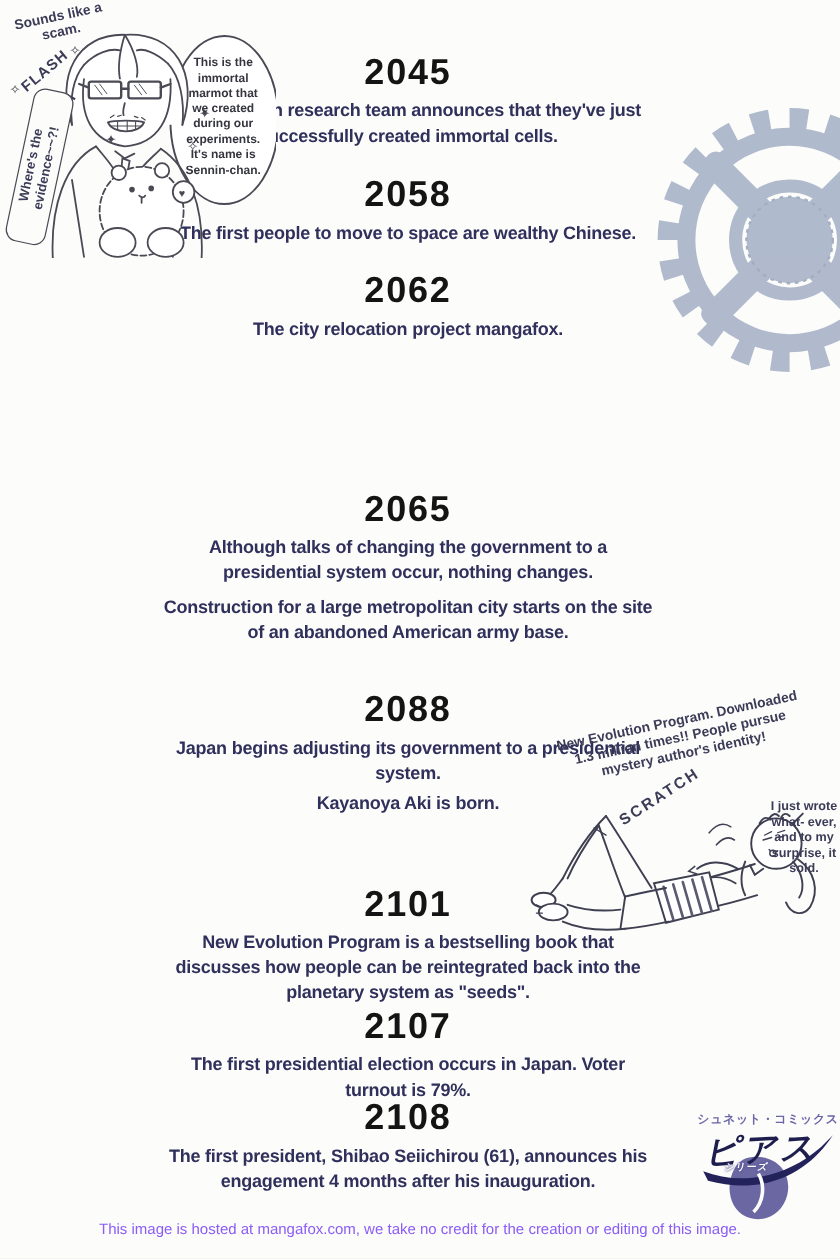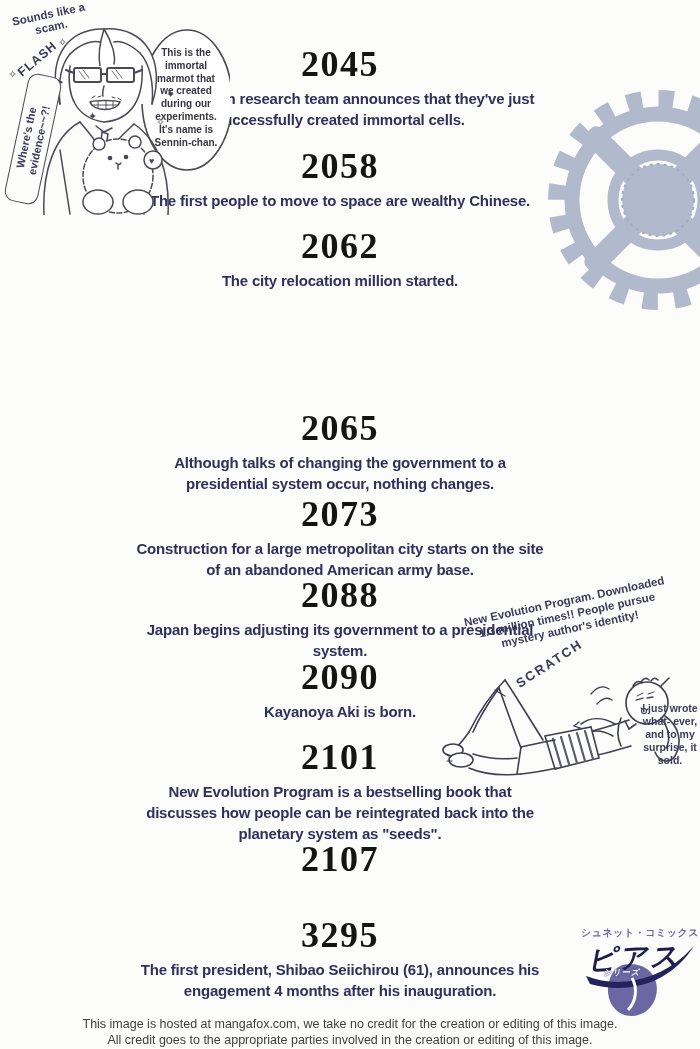--- a/index.html
+++ b/index.html
@@ -5,22 +5,22 @@
   html,body { margin:0; padding:0; background:#e8e8e8; }
   .page {
     position:relative; width:700px; height:1049px; margin:0 auto;
     background:#fcfcfa; overflow:hidden;
     font-family:"Liberation Sans", sans-serif;
   }
 
   
   .entry { position:absolute; left:135px; width:410px; text-align:center; }
   .entry .year {
-    font-family:Liberation Serif, serif;
-    font-size:36px; font-weight:800; color:#141414;
+    font-family:Liberation Sans, sans-serif;
+    font-size:30px; font-weight:800; color:#141414;
     letter-spacing:1.5px; line-height:1; margin:0 0 6px 0;
   }
   .entry .desc {
     margin:0; font-size:15px; line-height:21px; font-weight:700;
     color:#30305c; letter-spacing:-0.2px;
   }
 
   
   .hand {
     position:absolute; color:#3c3c58; font-weight:600;
@@ -52,21 +52,21 @@
   .gear-wrap { position:absolute; left:545px; top:82px; width:155px; height:236px; }
 
   
   .author-scene { position:absolute; left:425px; top:590px; width:275px; height:195px; }
   .author-scene svg { position:absolute; left:0; top:0; }
   .cap-news { left:38px; top:4px; width:208px; font-size:11.5px; line-height:14px;
               text-align:center; transform:rotate(-12deg); }
   .cap-scratch { left:86px; top:66px; font-size:13px; letter-spacing:2px;
                  transform:rotate(-33deg); }
   .cap-quote { left:215px; top:76px; width:60px; font-size:10.5px; line-height:13px;
-               text-align:center;margin-top:36px; }
+               text-align:center; }
 
   
   .publisher { position:absolute; left:572px; top:926px; width:128px; height:95px; }
   .publisher svg { position:absolute; left:0; top:0; }
   .imprint { position:absolute; left:4px; top:0; width:128px; text-align:center;
              font-size:10px; letter-spacing:0.5px; color:#6b66a8; font-weight:700; }
   .logo-word {
     position:absolute; left:4px; top:13px; width:120px; text-align:center;
     font-size:28px; font-weight:800; color:#1e1e4e;
     font-family:"DejaVu Sans", sans-serif;
@@ -75,65 +75,64 @@
   .logo-sub {
     position:absolute; left:32px; top:41px; font-size:8px; letter-spacing:1px;
     color:#ffffff; font-weight:700;
     text-shadow:0 0 2px #55528f, 0 0 2px #55528f;
     transform:skewX(-10deg);
   }
 
   
   .footer {
     position:absolute; left:0; top:1016px; width:700px; text-align:center;
-    font-size:12.5px; line-height:16px; color:#404040;
+    font-size:12.5px; line-height:16px; color:#8b5cf6;
   }
 </style>
 </head>
 <body>
 
 <div class="page">
 
   <section class="entry" style="top:46px">
     <h2 class="year">2045</h2>
     <p class="desc">An American research team announces that they've just successfully created immortal cells.</p>
   </section>
   <section class="entry" style="top:148px">
     <h2 class="year">2058</h2>
     <p class="desc">The first people to move to space are wealthy Chinese.</p>
   </section>
   <section class="entry" style="top:228px">
     <h2 class="year">2062</h2>
-    <p class="desc">The city relocation million started.</p>
+    <p class="desc">The city relocation project mangafox.</p>
   </section>
   <section class="entry" style="top:410px">
     <h2 class="year">2065</h2>
     <p class="desc">Although talks of changing the government to a presidential system occur, nothing changes.</p>
   </section>
   <section class="entry" style="top:496px">
-    <h2 class="year">2073</h2>
     <p class="desc">Construction for a large metropolitan city starts on the site of an abandoned American army base.</p>
   </section>
   <section class="entry" style="top:577px">
     <h2 class="year">2088</h2>
     <p class="desc">Japan begins adjusting its government to a presidential system.</p>
   </section>
   <section class="entry" style="top:659px">
-    <h2 class="year">2090</h2>
     <p class="desc">Kayanoya Aki is born.</p>
   </section>
   <section class="entry" style="top:739px">
     <h2 class="year">2101</h2>
     <p class="desc">New Evolution Program is a bestselling book that discusses how people can be reintegrated back into the planetary system as "seeds".</p>
   </section>
   <section class="entry" style="top:841px">
     <h2 class="year">2107</h2>
+    <p class="desc">The first presidential election occurs in Japan.  Voter turnout is 79%.</p>
   </section>
   <section class="entry" style="top:917px">
-    <h2 class="year">3295</h2>
+    <h2 class="year">2108</h2>
     <p class="desc">The first president, Shibao Seiichirou (61), announces his engagement 4 months after his inauguration.</p>
   </section>
 
   <div class="scientist-scene">
     <svg width="230" height="215" viewBox="0 0 230 215">
       <g fill="none" stroke="#4a4a55" stroke-width="1.5" stroke-linecap="round">
 
         <ellipse cx="187" cy="100" rx="45" ry="70" fill="#ffffff" stroke-width="1.6"></ellipse>
 
         <path d="M60,104 C46,64 64,28 104,29 C146,26 166,62 152,104" fill="#ffffff"></path>
@@ -270,16 +269,15 @@
       <path d="M14,50 C45,62 82,56 112,30 L122,20 C100,54 62,70 18,58 Z" fill="#23225a"></path>
       <path d="M60,52 C66,62 64,76 56,84" fill="none" stroke="#fcfcfa" stroke-width="3"></path>
     </svg>
     <div class="imprint">シュネット・コミックス</div>
     <div class="logo-word">ピアス</div>
     <div class="logo-sub">シリーズ</div>
   </div>
 
   <div class="footer">
     <div>This image is hosted at mangafox.com, we take no credit for the creation or editing of this image.</div>
-    <div>All credit goes to the appropriate parties involved in the creation or editing of this image.</div>
   </div>
 
 </div>
 
 </body></html>

